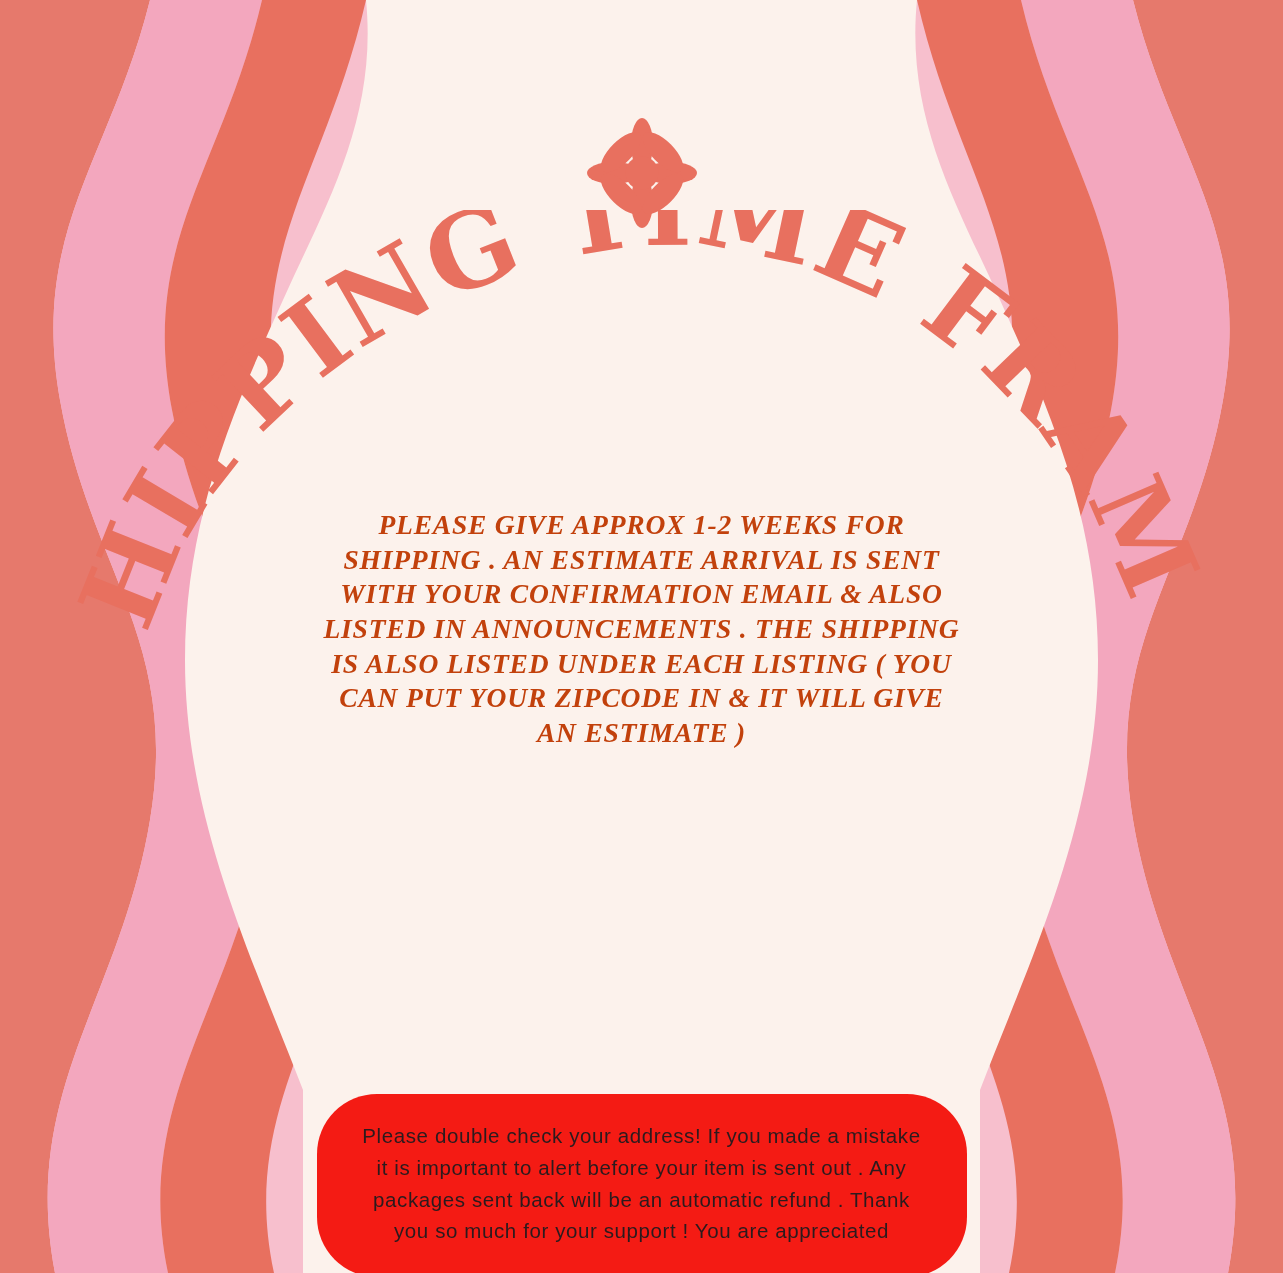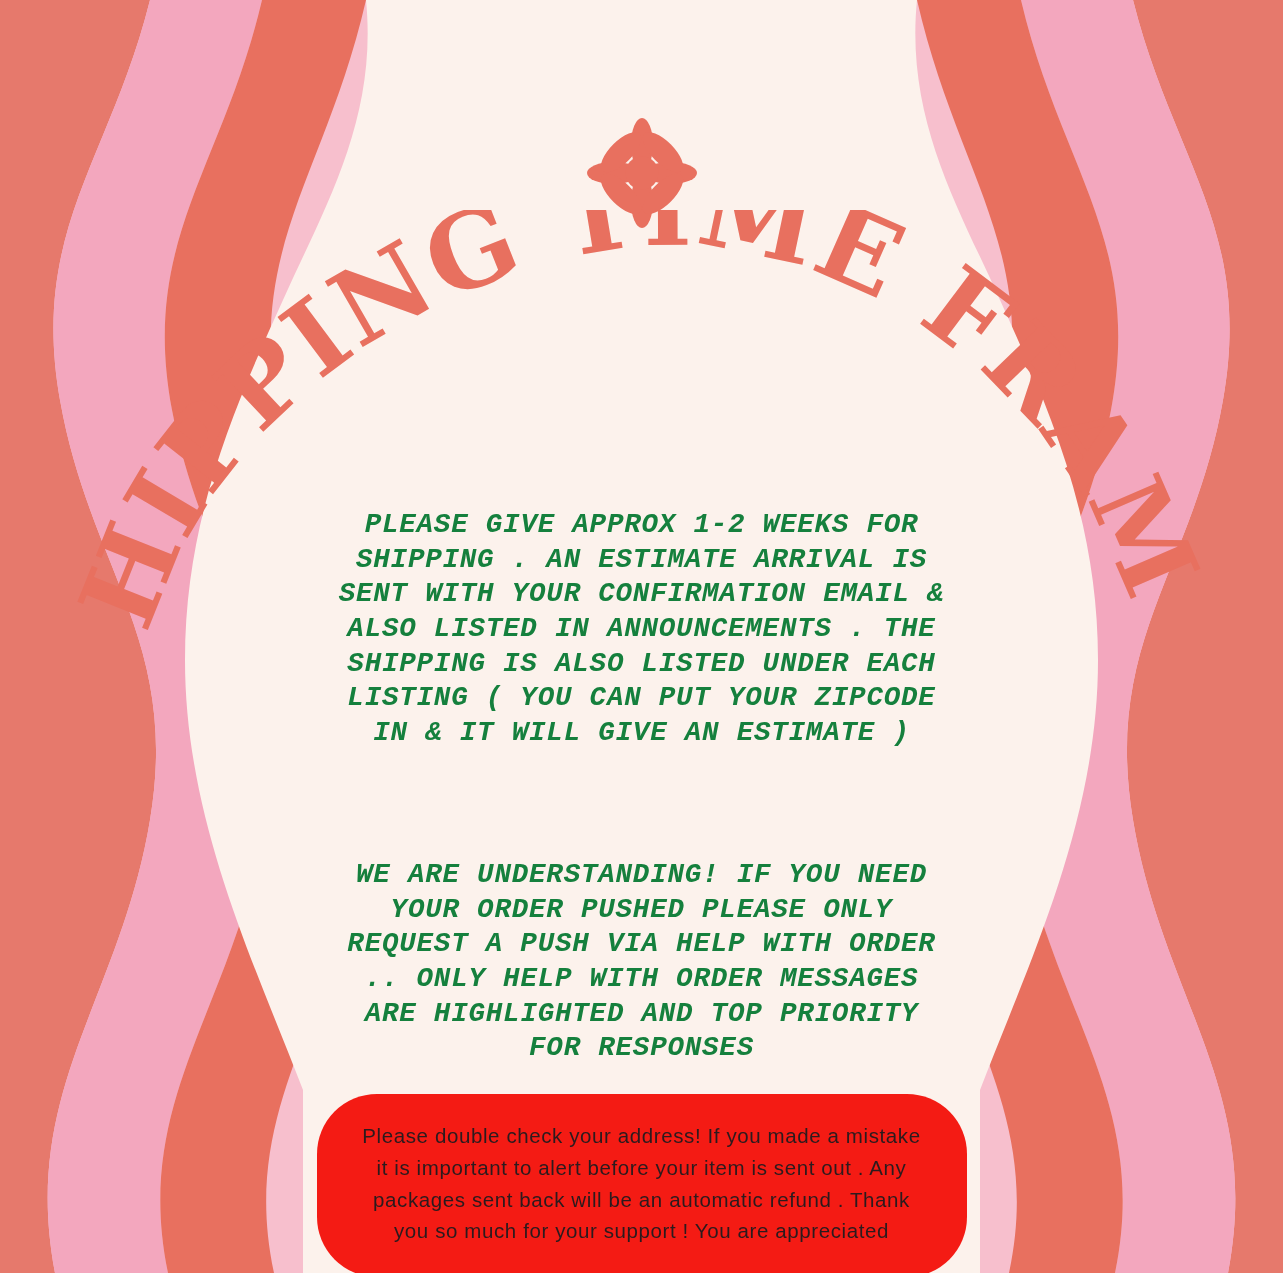--- a/index.html
+++ b/index.html
@@ -51,22 +51,22 @@
     fill: #E8705F;
   }
 
   
   .body-block {
     position: absolute;
     left: 50%;
     transform: translateX(-50%);
     width: 640px;
     text-align: center;
-    color: #15803d;
-    font-family: Liberation Mono, monospace;
+    color: #c2410c;
+    font-family: Liberation Serif, serif;
     font-style: italic;
     font-weight: 700;
     font-size: 27.5px;
     line-height: 1.26;
     letter-spacing: 0.8px;
   }
   #para-1 { top: 508px; }
   #para-2 { top: 858px; width: 620px; }
 
   
@@ -129,17 +129,16 @@
     <defs>
       <path id="arcPath" d="M 150,420 C 230,150 520,30 680,35 C 860,42 1060,170 1130,395" fill="none"></path>
     </defs>
     <text>
       <textPath href="#arcPath" startOffset="50%" text-anchor="middle">SHIPPING TIME FRAME</textPath>
     </text>
   </svg>
 
   <div class="body-block" id="para-1">PLEASE GIVE APPROX 1-2 WEEKS FOR SHIPPING . AN ESTIMATE ARRIVAL IS SENT WITH YOUR CONFIRMATION EMAIL &amp; ALSO LISTED IN ANNOUNCEMENTS . THE SHIPPING IS ALSO LISTED UNDER EACH LISTING ( YOU CAN PUT YOUR ZIPCODE IN &amp; IT WILL GIVE AN ESTIMATE )</div>
 
-  <div class="body-block" id="para-2">WE ARE UNDERSTANDING! IF YOU NEED YOUR ORDER PUSHED PLEASE ONLY REQUEST A PUSH VIA HELP WITH ORDER .. ONLY HELP WITH ORDER MESSAGES ARE HIGHLIGHTED AND TOP PRIORITY FOR RESPONSES</div>
 
   <div id="notice">Please double check your address! If you made a mistake it is important to alert before your item is sent out . Any packages sent back will be an automatic refund . Thank you so much for your support ! You are appreciated</div>
 
 </div>
 
 </body></html>

